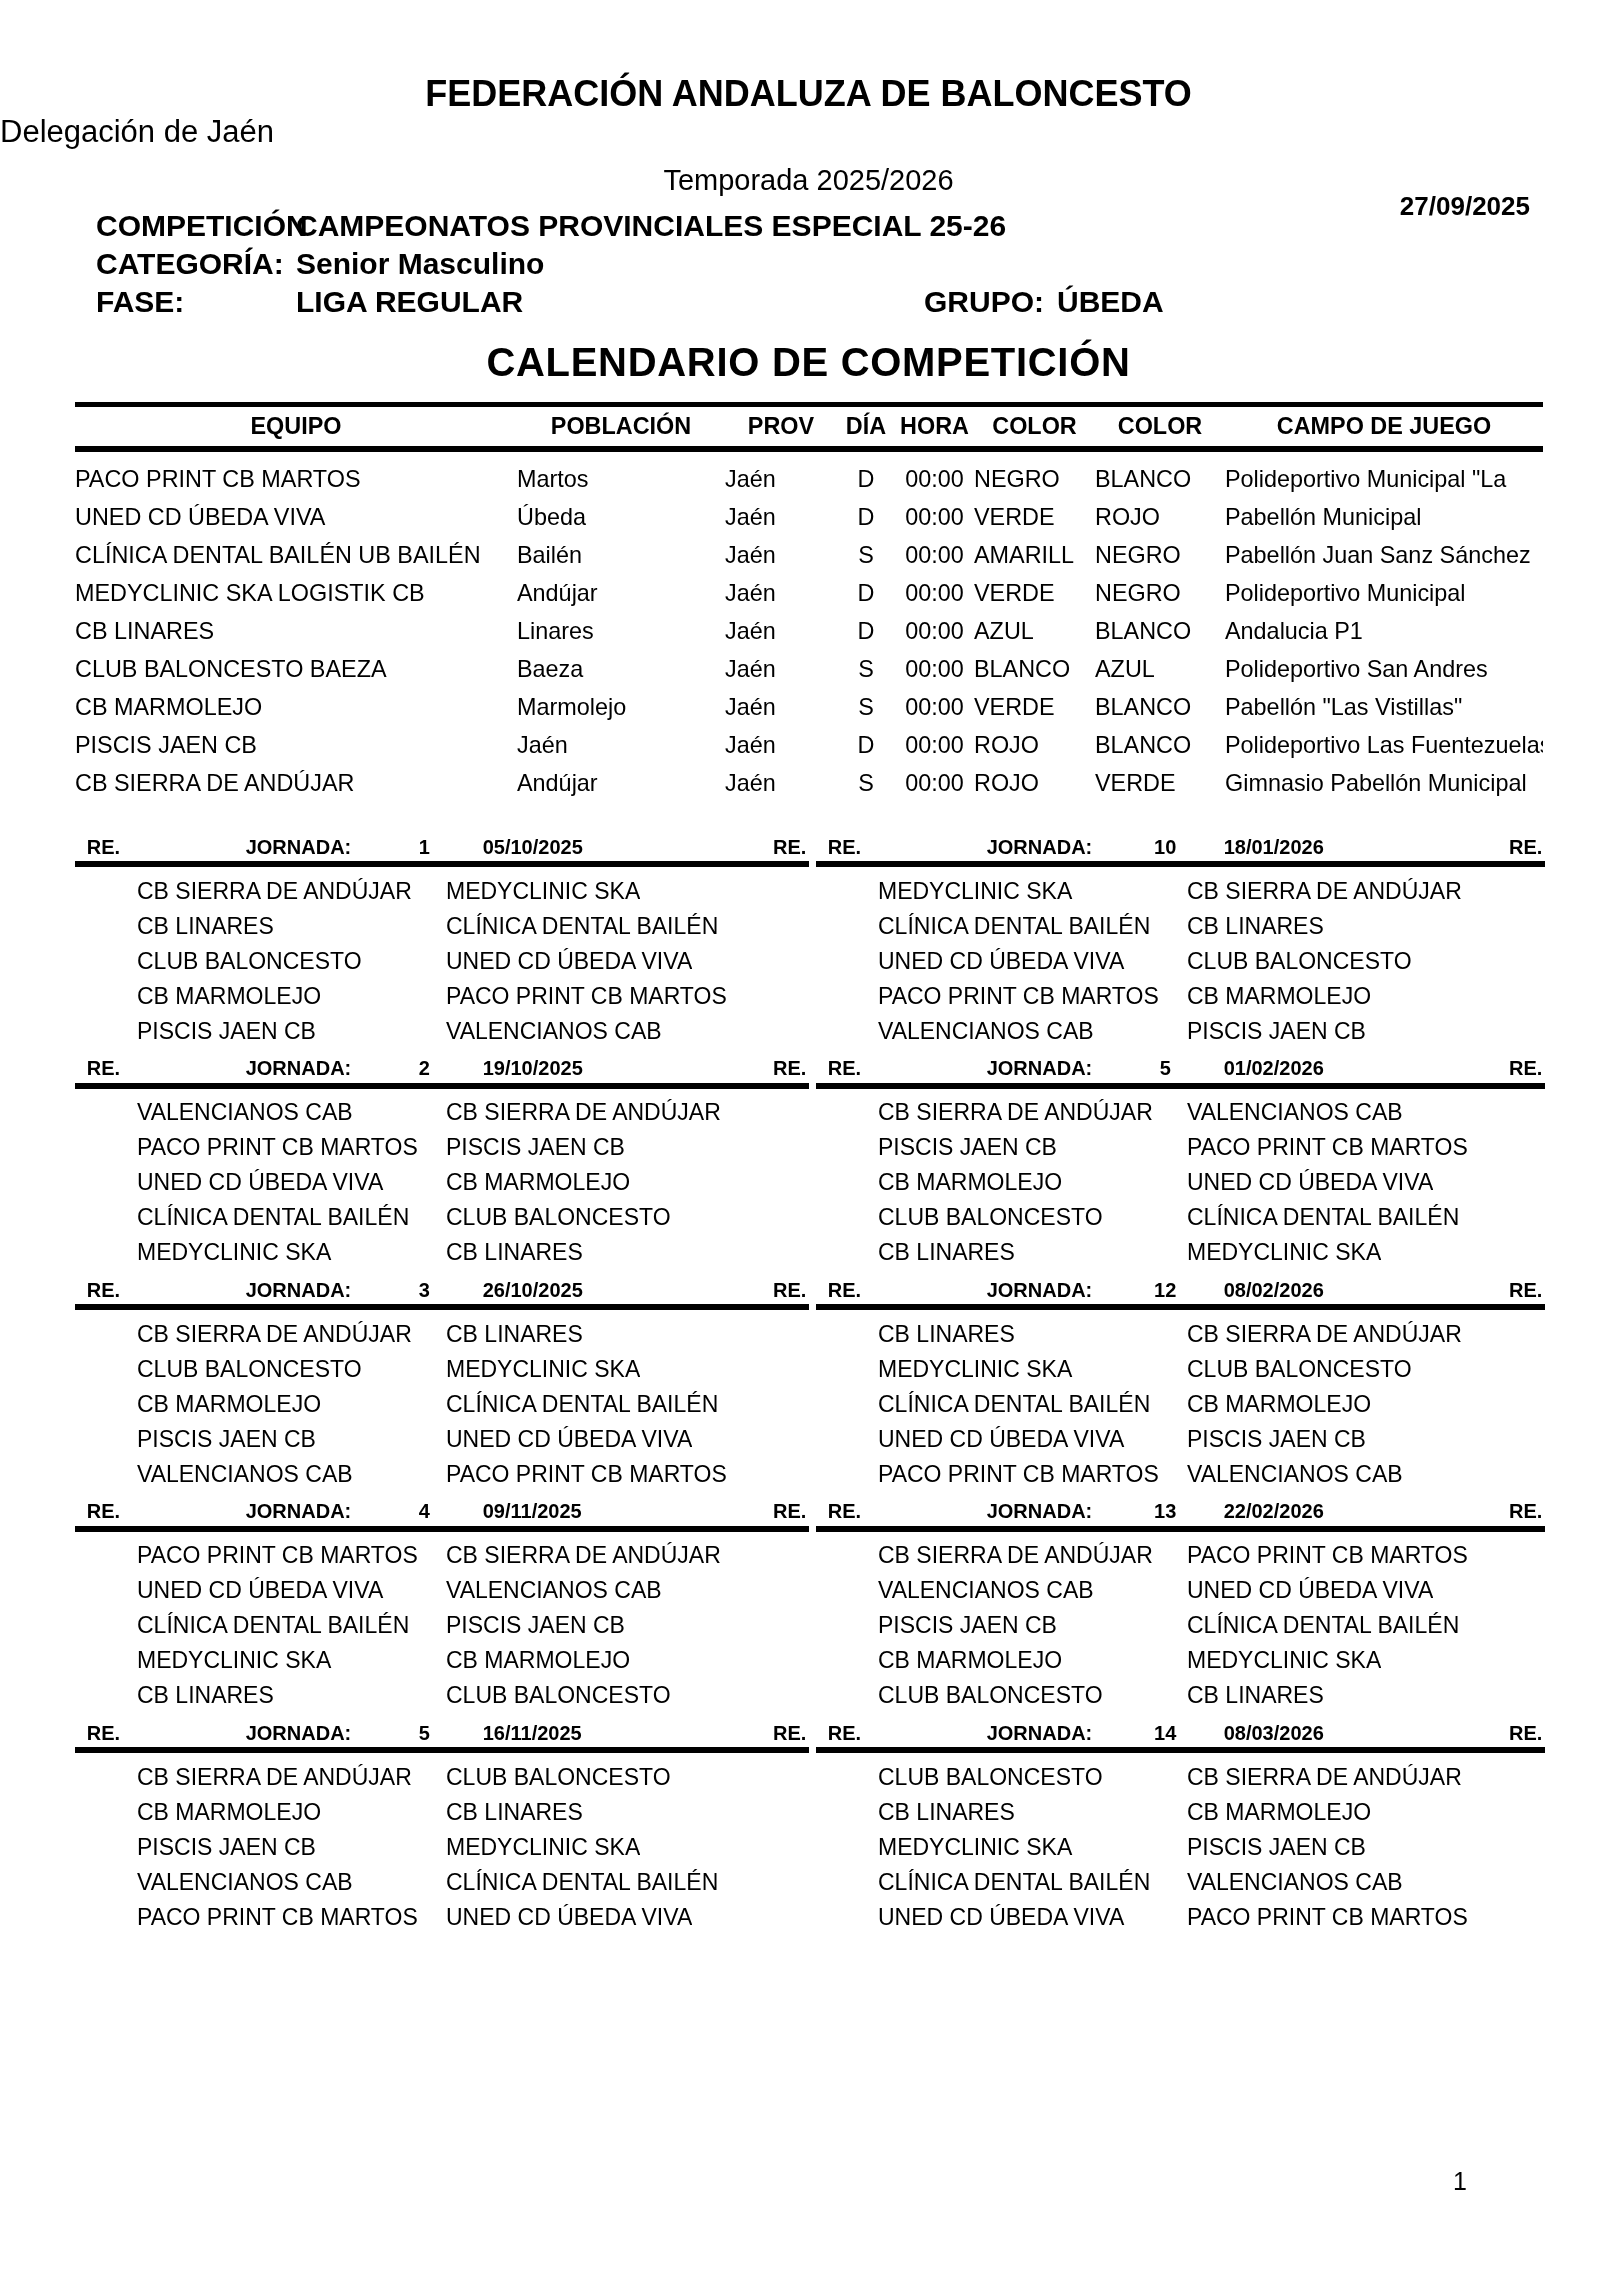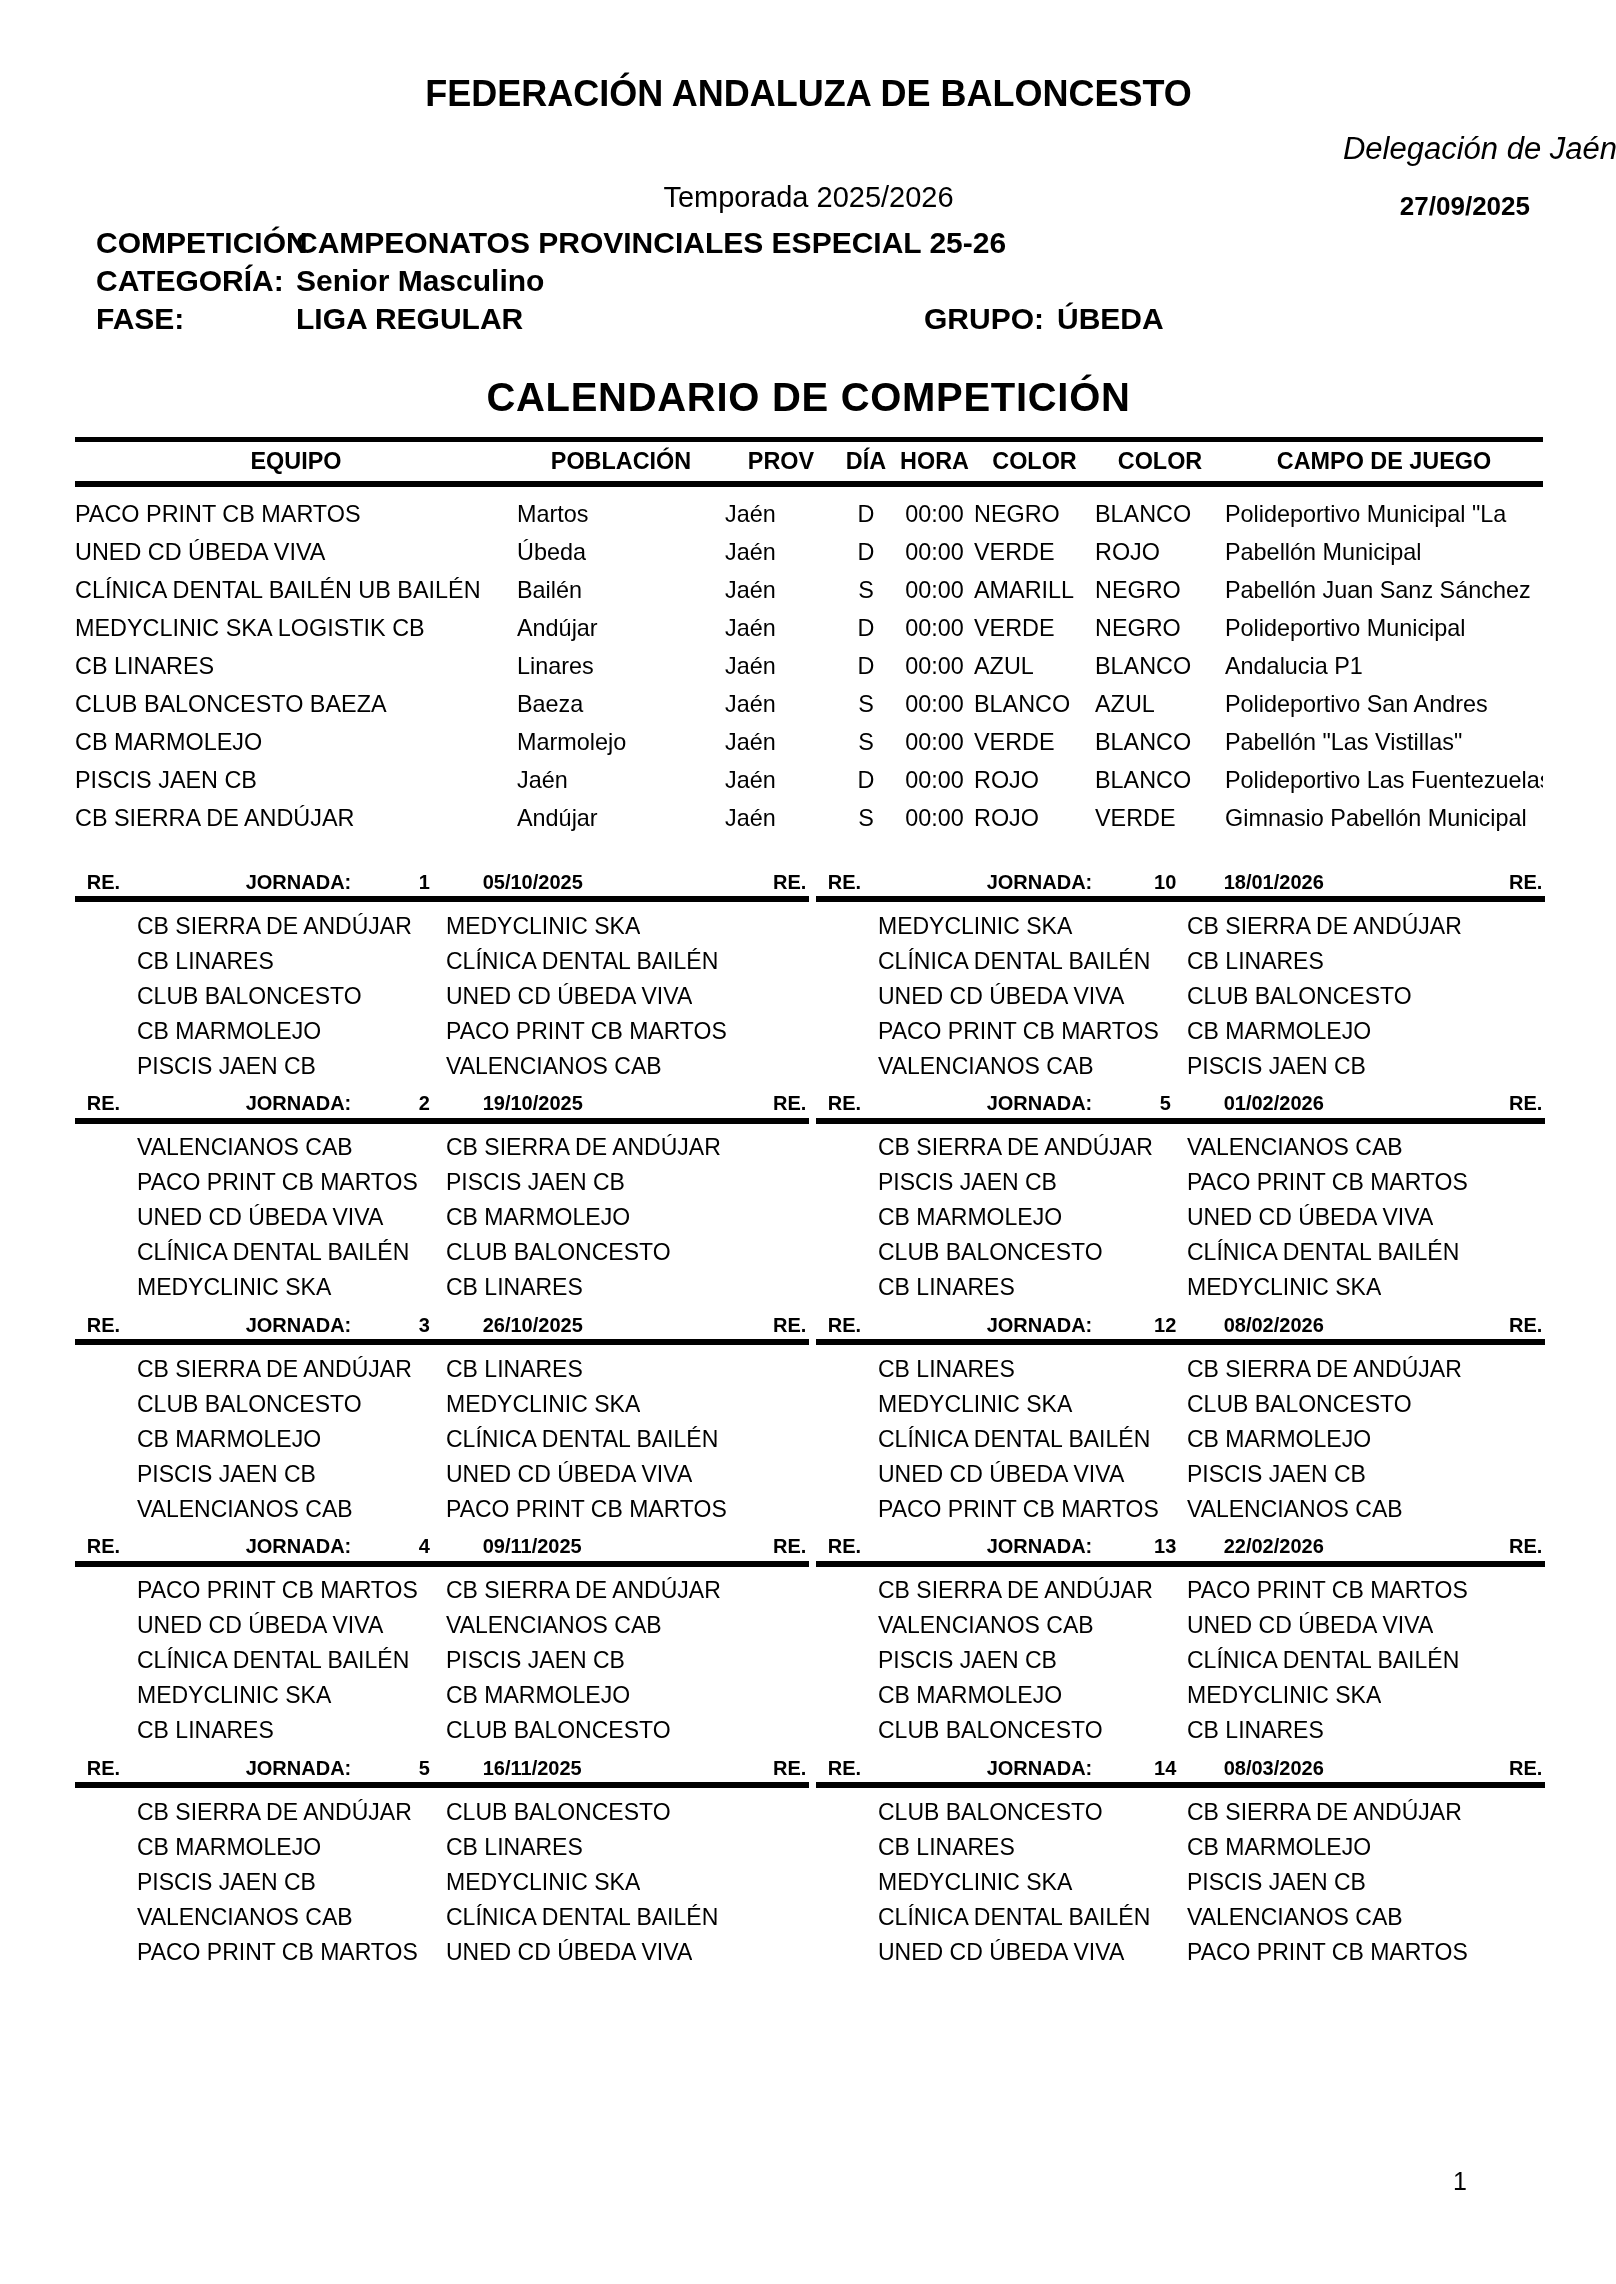--- a/index.html
+++ b/index.html
@@ -10,38 +10,38 @@
     background:#ffffff;color:#000000;
     font-family:"Liberation Sans", sans-serif;
     overflow:hidden;
   }
   
   .fed-title{
     margin:0;padding-top:73px;
     text-align:center;font-size:36px;font-weight:bold;line-height:1.15;
   }
   .delegation{
-    margin-top:17px;text-align:right;font-size:31px;font-weight:400;line-height:1.15;font-style:italic;
+    text-align:left;font-size:31px;font-weight:400;line-height:1.15;
   }
   .season{
     margin-top:14.3px;text-align:center;font-size:29px;font-weight:400;line-height:1.15;
   }
   .print-date{
     position:absolute;top:191px;right:87px;
     font-size:26px;font-weight:bold;
   }
   .meta{margin:9px 0 0 96px;font-size:30px;font-weight:bold;}
   .meta-row{display:flex;height:38px;align-items:center;}
   .meta-label{width:200px;flex:0 0 auto;}
   .meta-value{flex:0 0 auto;}
   .meta-value.fase{width:628px;}
   .grupo-label{width:133px;flex:0 0 auto;}
   
   .cal-title{
-    margin:36px 0 0;text-align:center;
+    margin:18px 0 0;text-align:center;
     font-size:40px;font-weight:bold;line-height:1.15;letter-spacing:0.7px;
   }
   
   table.teams{
     margin:17px 0 0 75px;width:1467px;
     border-collapse:collapse;table-layout:fixed;
     border-top:5.9px solid #000;
   }
   table.teams th{
     font-size:23.4px;font-weight:bold;text-align:center;

